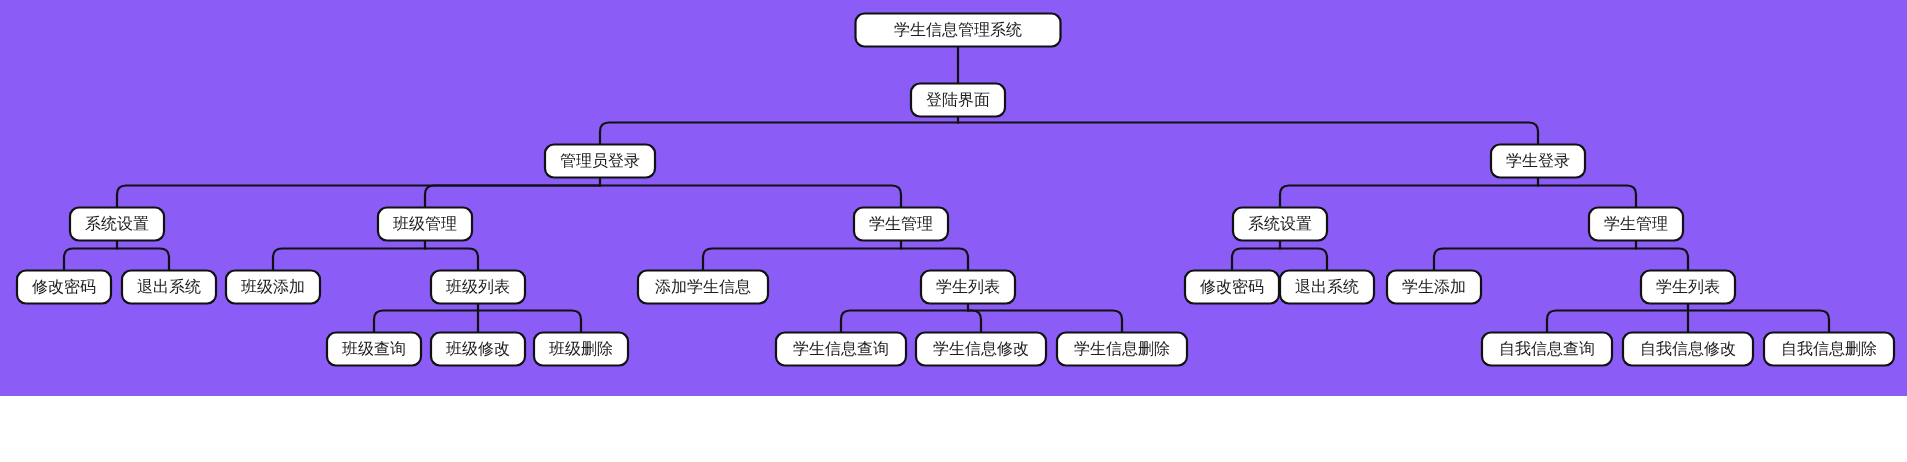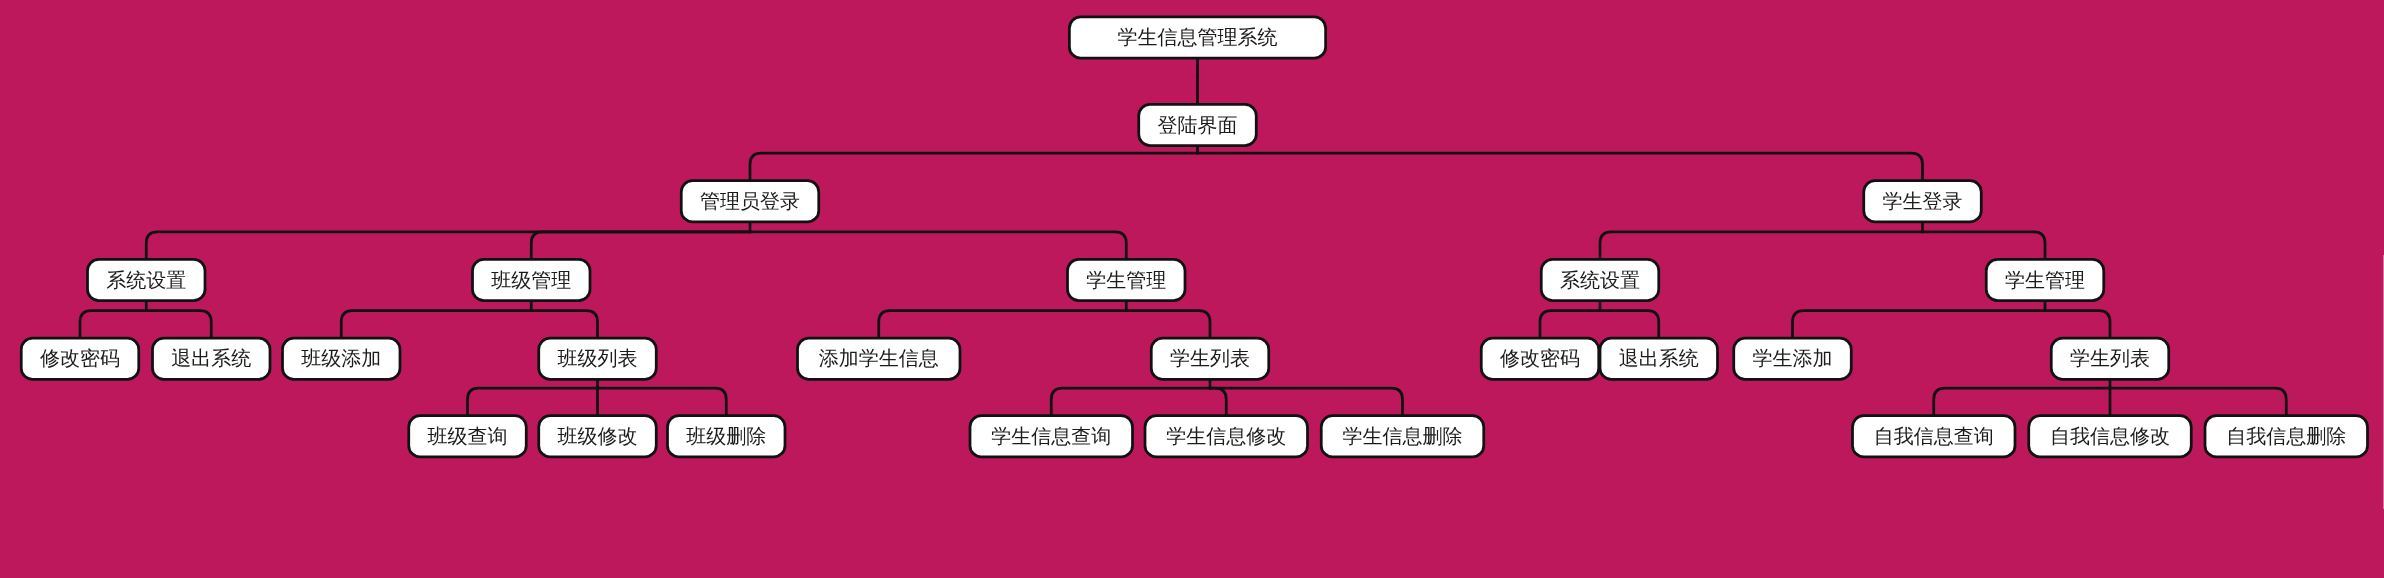--- a/index.html
+++ b/index.html
@@ -9,22 +9,22 @@
   }
   body {
     width: 1907px;
     height: 462px;
     font-family: "Liberation Sans", "DejaVu Sans", sans-serif;
     overflow: hidden;
   }
   #diagram-root {
     position: relative;
     width: 1907px;
-    height: 462px;
-    background: #be185d;
+    height: 396px;
+    background: #8b5cf6;
   }
   svg#tree-svg {
     position: absolute;
     top: 0;
     left: 0;
     width: 1907px;
     height: 462px;
   }
   .node-rect {
     fill: #ffffff;

